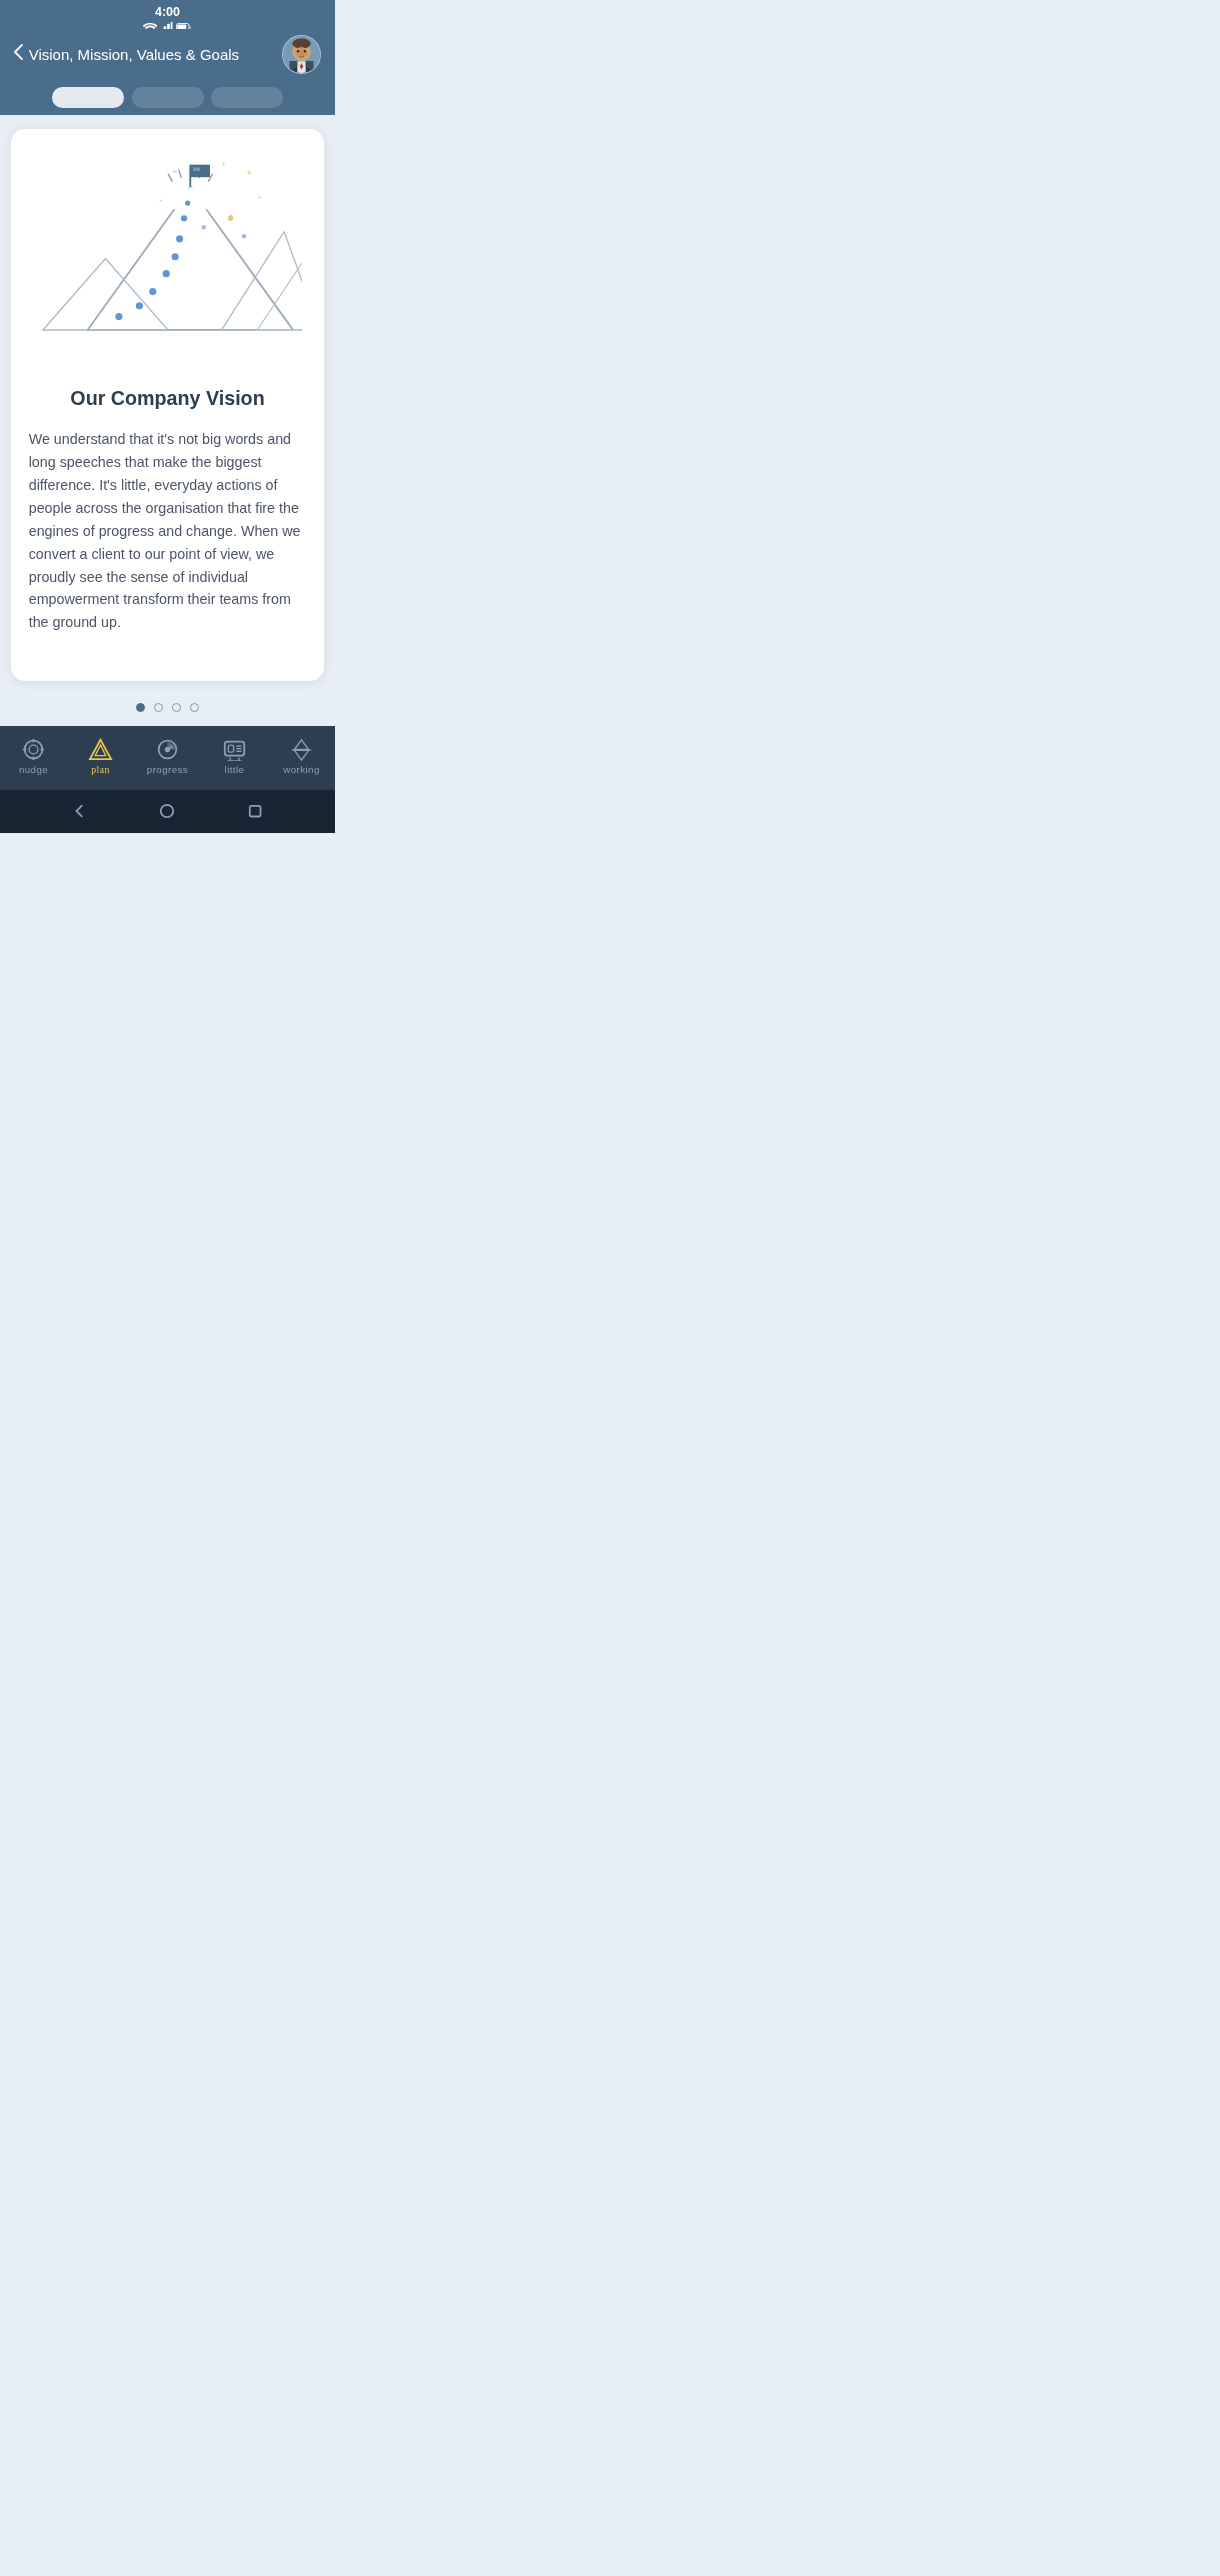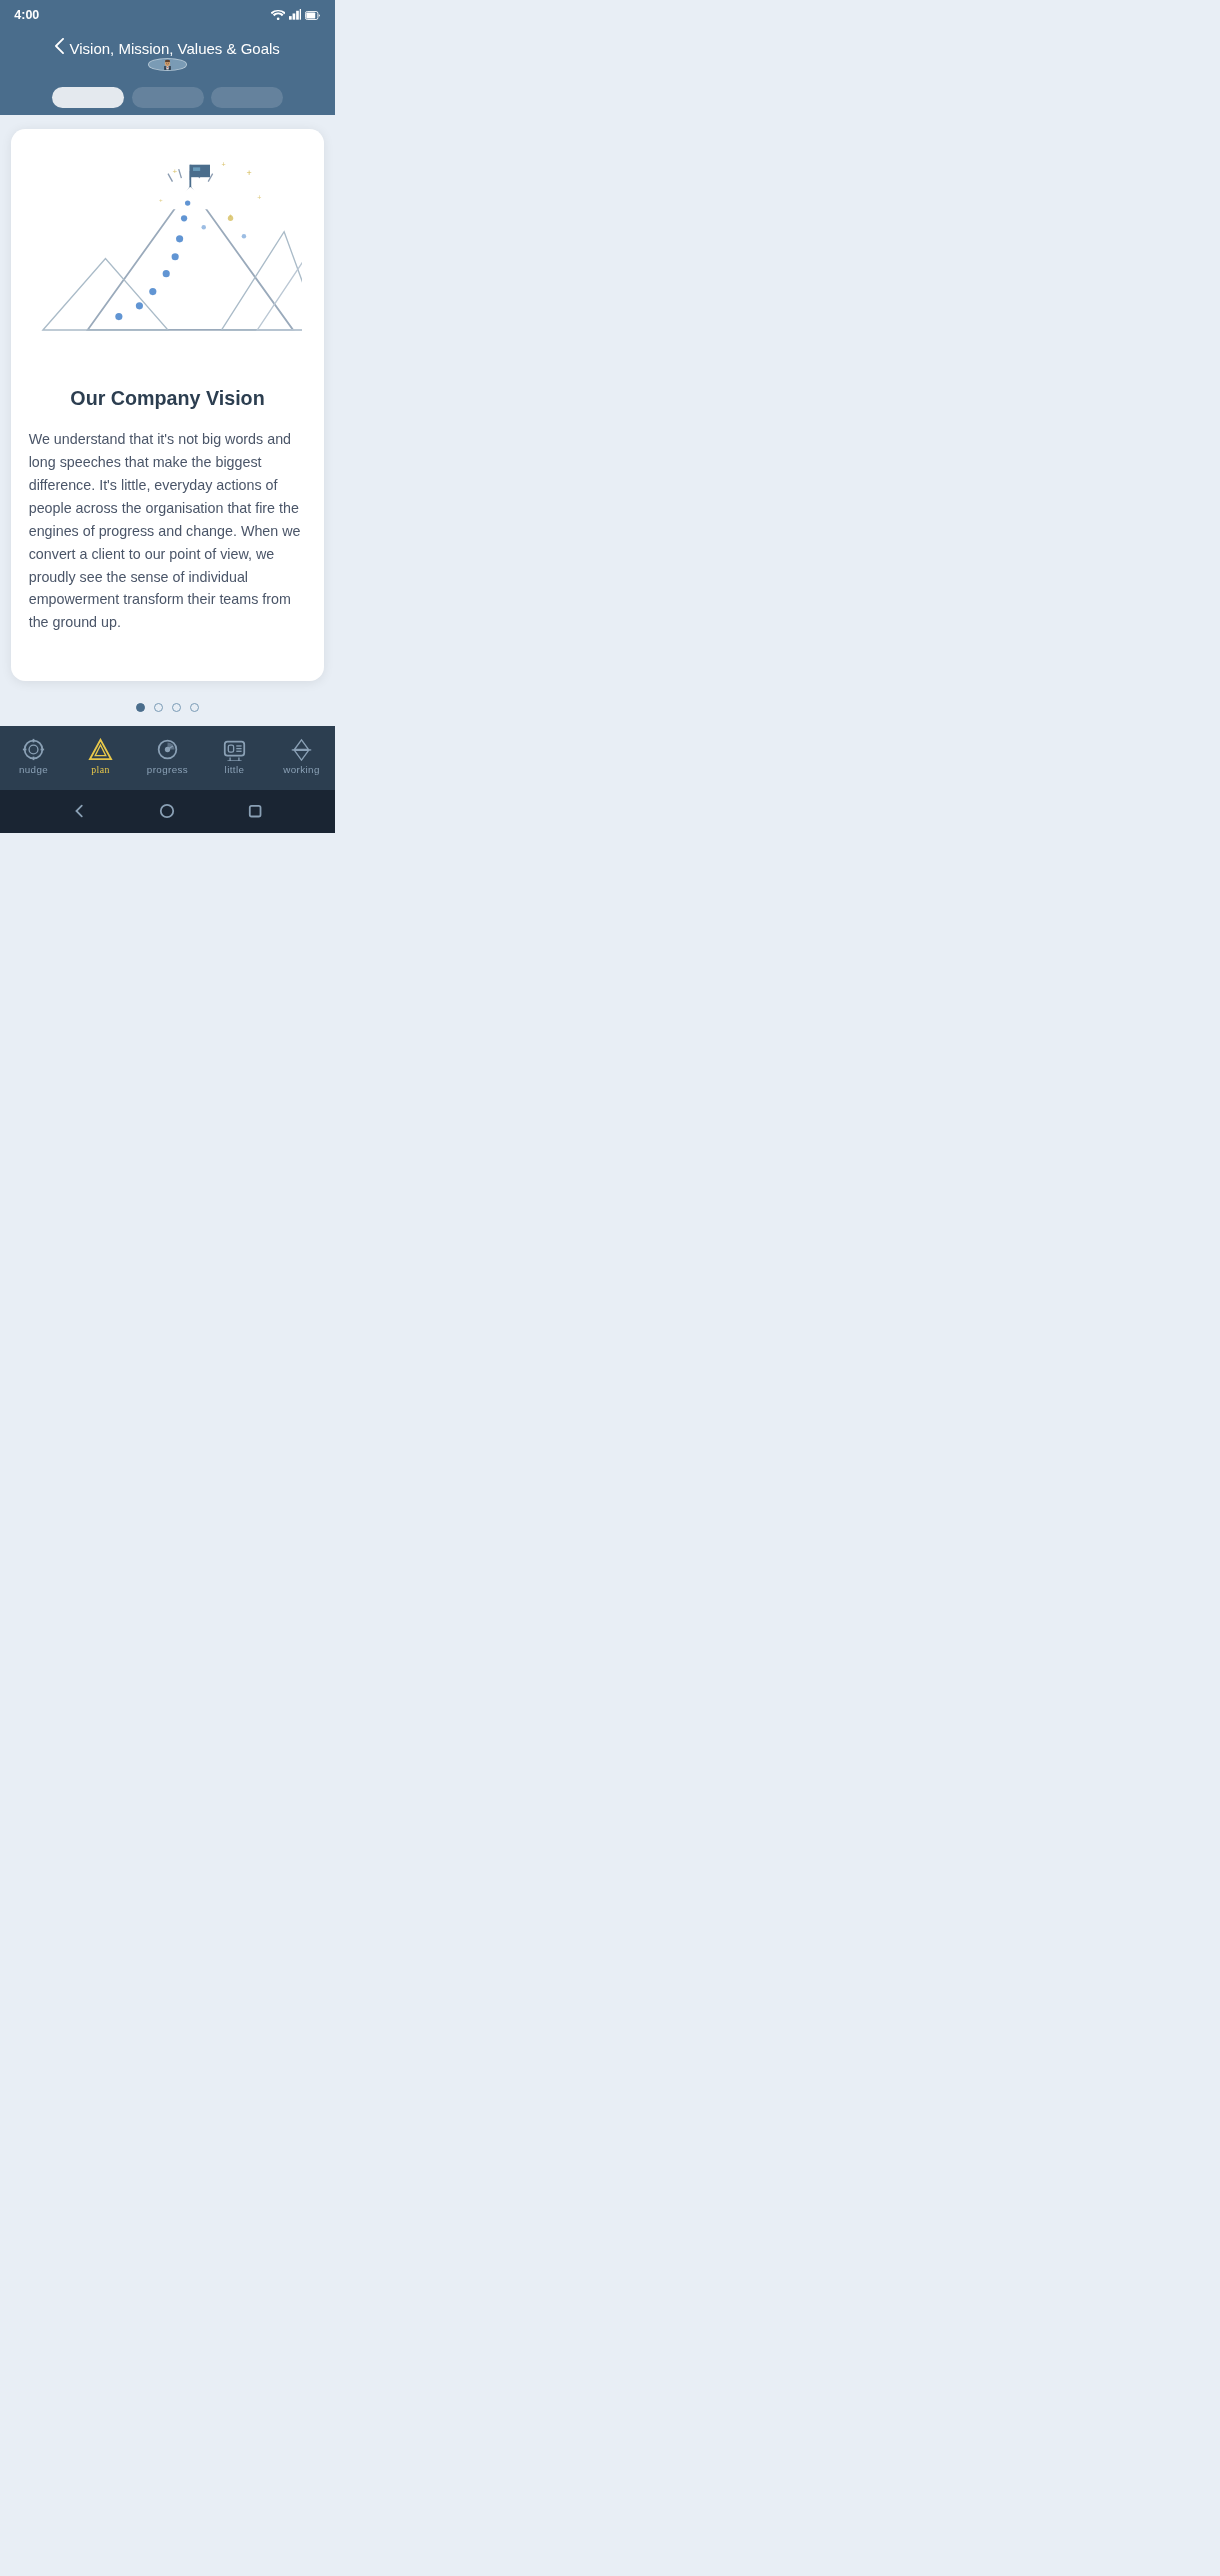--- a/index.html
+++ b/index.html
@@ -16,41 +16,41 @@
 
     
     .status-bar {
       background: #4a6d8c;
       color: white;
       display: flex;
       justify-content: space-between;
       align-items: center;
       padding: 5.4px 14.3px;
       height: 29px;
+      flex-direction: column;
     }
     .status-time {
       font-size: 12.5px;
       font-weight: 600;
     }
     .status-icons {
       display: flex;
       align-items: center;
       gap: 3.6px;
     }
 
     
     .header {
       background: #4a6d8c;
       color: white;
       display: flex;
       align-items: center;
       justify-content: space-between;
       padding: 9px 14.3px 12.5px;
       height: 54px;
-      flex-direction: column;
     }
     .header-left {
       display: flex;
       align-items: center;
       gap: 5.4px;
     }
     .back-chevron {
       font-size: 16px;
       color: white;
       cursor: pointer;

